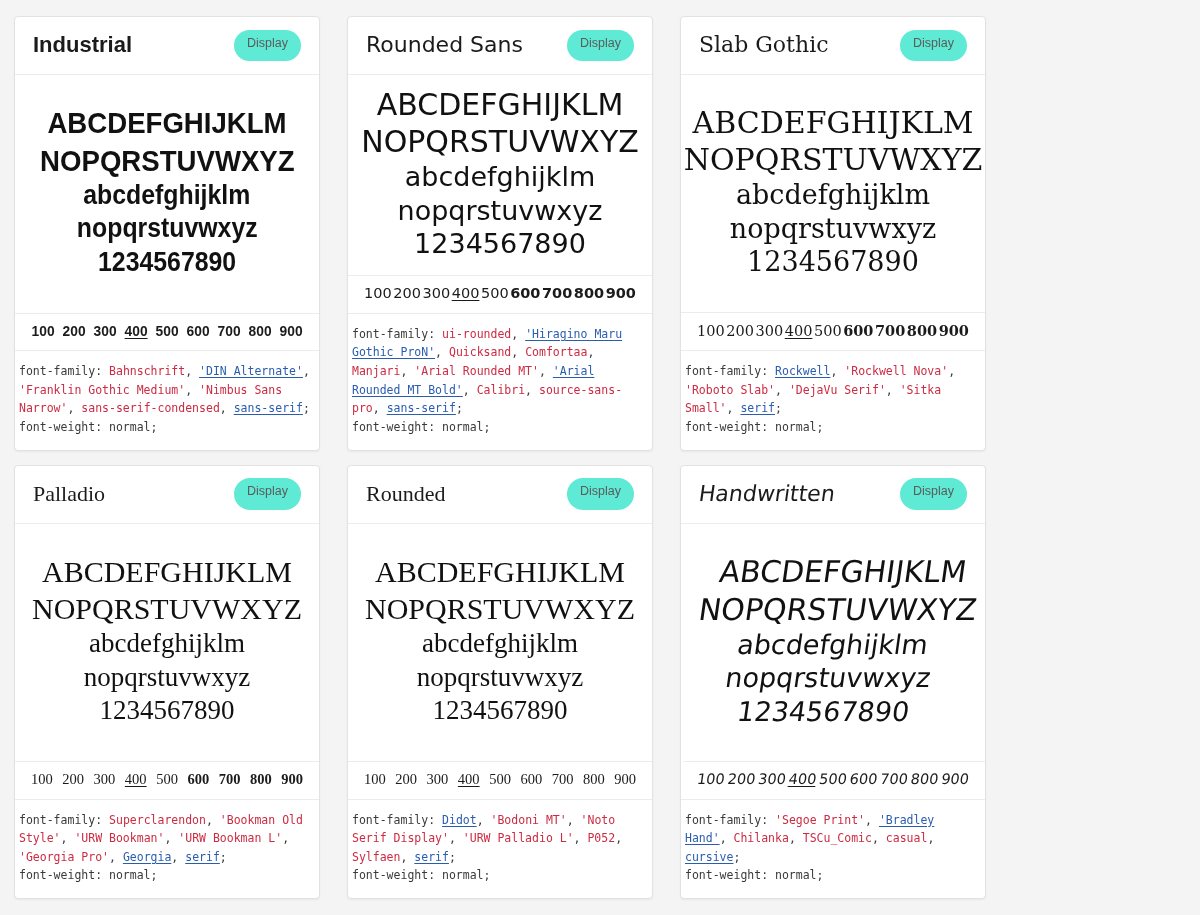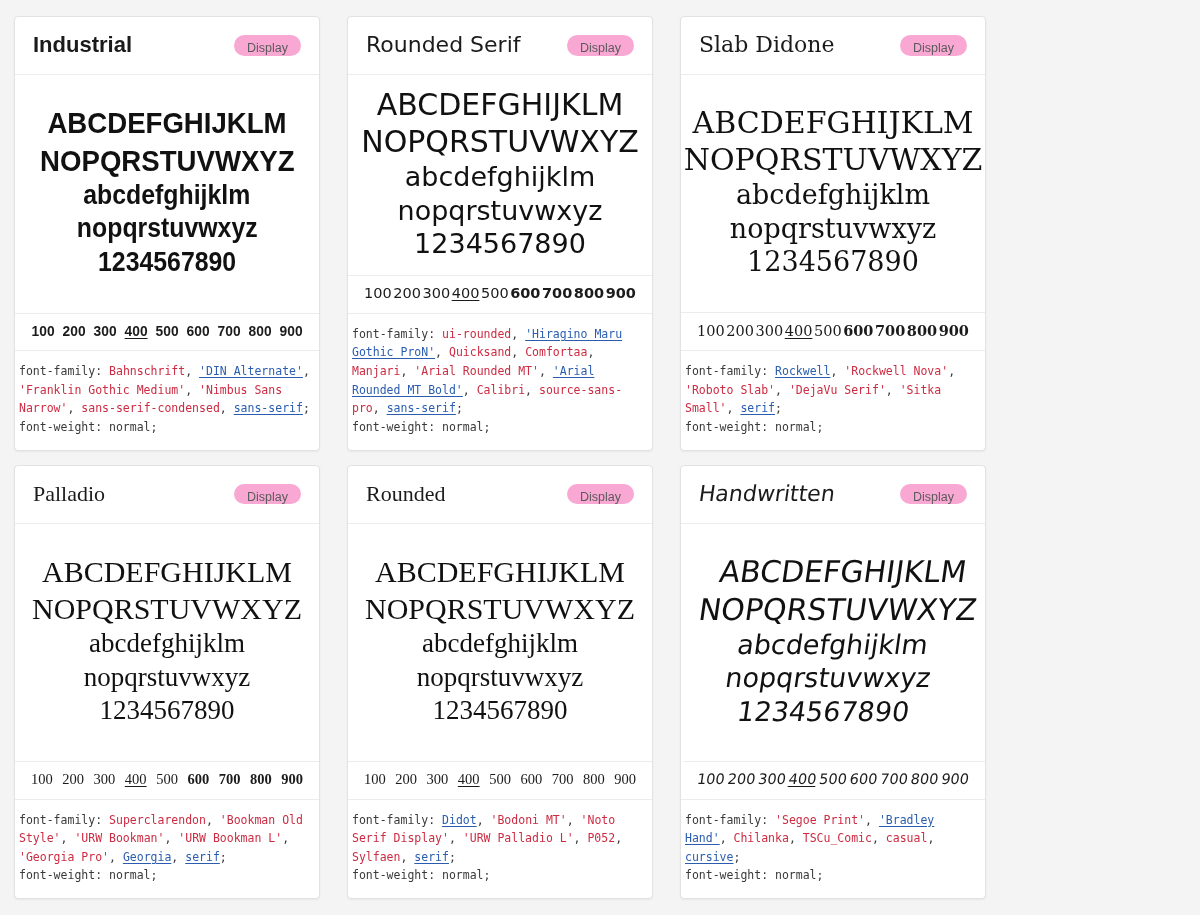--- a/index.html
+++ b/index.html
@@ -50,26 +50,26 @@
   }
   .card-title {
     font-size: 22px;
     color: #1b1b1b;
     line-height: 1.1;
     white-space: nowrap;
     overflow: hidden;
   }
   .badge {
     flex: 0 0 auto;
-    background: #f9a8d4;
+    background: #5eead4;
     color: #5b5b5b;
     font-family: "Liberation Sans", sans-serif;
     font-size: 12.5px;
     line-height: 1;
-    padding: 7px 13px 1px;
+    padding: 7px 13px 12px;
     border-radius: 999px;
     white-space: nowrap;
   }
 
   
   .specimen {
     flex: 1 1 auto;
     display: flex;
     flex-direction: column;
     align-items: center;
@@ -157,21 +157,21 @@
         <span class="weight" style="font-weight: 700; transform: scaleX(0.95);">800</span>
         <span class="weight" style="font-weight: 700; transform: scaleX(0.95);">900</span>
       </div>
       <div class="code">
         <span class="code-line"><span class="code-prop">font-family:</span> <span class="code-val-missing">Bahnschrift</span><span class="code-punct">, </span><span class="code-val-present">'DIN Alternate'</span><span class="code-punct">, </span><span class="code-val-missing">'Franklin Gothic Medium'</span><span class="code-punct">, </span><span class="code-val-missing">'Nimbus Sans Narrow'</span><span class="code-punct">, </span><span class="code-val-missing">sans-serif-condensed</span><span class="code-punct">, </span><span class="code-val-present">sans-serif</span><span class="code-punct">;</span></span>
         <span class="code-line code-prop">font-weight: normal;</span>
       </div>
     </div>
     <div class="card">
       <div class="card-header">
-        <div class="card-title" style="font-family: &quot;DejaVu Sans&quot;, sans-serif; font-weight: 400;">Rounded Serif</div>
+        <div class="card-title" style="font-family: &quot;DejaVu Sans&quot;, sans-serif; font-weight: 400;">Rounded Sans</div>
         <div class="badge">Display</div>
       </div>
       <div class="specimen" style="font-family: &quot;DejaVu Sans&quot;, sans-serif;">
         <div class="specimen-line upper">ABCDEFGHIJKLM</div>
         <div class="specimen-line upper">NOPQRSTUVWXYZ</div>
         <div class="specimen-line lower">abcdefghijklm</div>
         <div class="specimen-line lower">nopqrstuvwxyz</div>
         <div class="specimen-line digits">1234567890</div>
       </div>
       <div class="weights" style="font-family: &quot;DejaVu Sans&quot;, sans-serif;">
@@ -185,21 +185,21 @@
         <span class="weight" style="font-weight: 700;">800</span>
         <span class="weight" style="font-weight: 700;">900</span>
       </div>
       <div class="code">
         <span class="code-line"><span class="code-prop">font-family:</span> <span class="code-val-missing">ui-rounded</span><span class="code-punct">, </span><span class="code-val-present">'Hiragino Maru Gothic ProN'</span><span class="code-punct">, </span><span class="code-val-missing">Quicksand</span><span class="code-punct">, </span><span class="code-val-missing">Comfortaa</span><span class="code-punct">, </span><span class="code-val-missing">Manjari</span><span class="code-punct">, </span><span class="code-val-missing">'Arial Rounded MT'</span><span class="code-punct">, </span><span class="code-val-present">'Arial Rounded MT Bold'</span><span class="code-punct">, </span><span class="code-val-missing">Calibri</span><span class="code-punct">, </span><span class="code-val-missing">source-sans-pro</span><span class="code-punct">, </span><span class="code-val-present">sans-serif</span><span class="code-punct">;</span></span>
         <span class="code-line code-prop">font-weight: normal;</span>
       </div>
     </div>
     <div class="card">
       <div class="card-header">
-        <div class="card-title" style="font-family: &quot;DejaVu Serif&quot;, serif; font-weight: 400;">Slab Didone</div>
+        <div class="card-title" style="font-family: &quot;DejaVu Serif&quot;, serif; font-weight: 400;">Slab Gothic</div>
         <div class="badge">Display</div>
       </div>
       <div class="specimen" style="font-family: &quot;DejaVu Serif&quot;, serif;">
         <div class="specimen-line upper">ABCDEFGHIJKLM</div>
         <div class="specimen-line upper">NOPQRSTUVWXYZ</div>
         <div class="specimen-line lower">abcdefghijklm</div>
         <div class="specimen-line lower">nopqrstuvwxyz</div>
         <div class="specimen-line digits">1234567890</div>
       </div>
       <div class="weights" style="font-family: &quot;DejaVu Serif&quot;, serif;">

